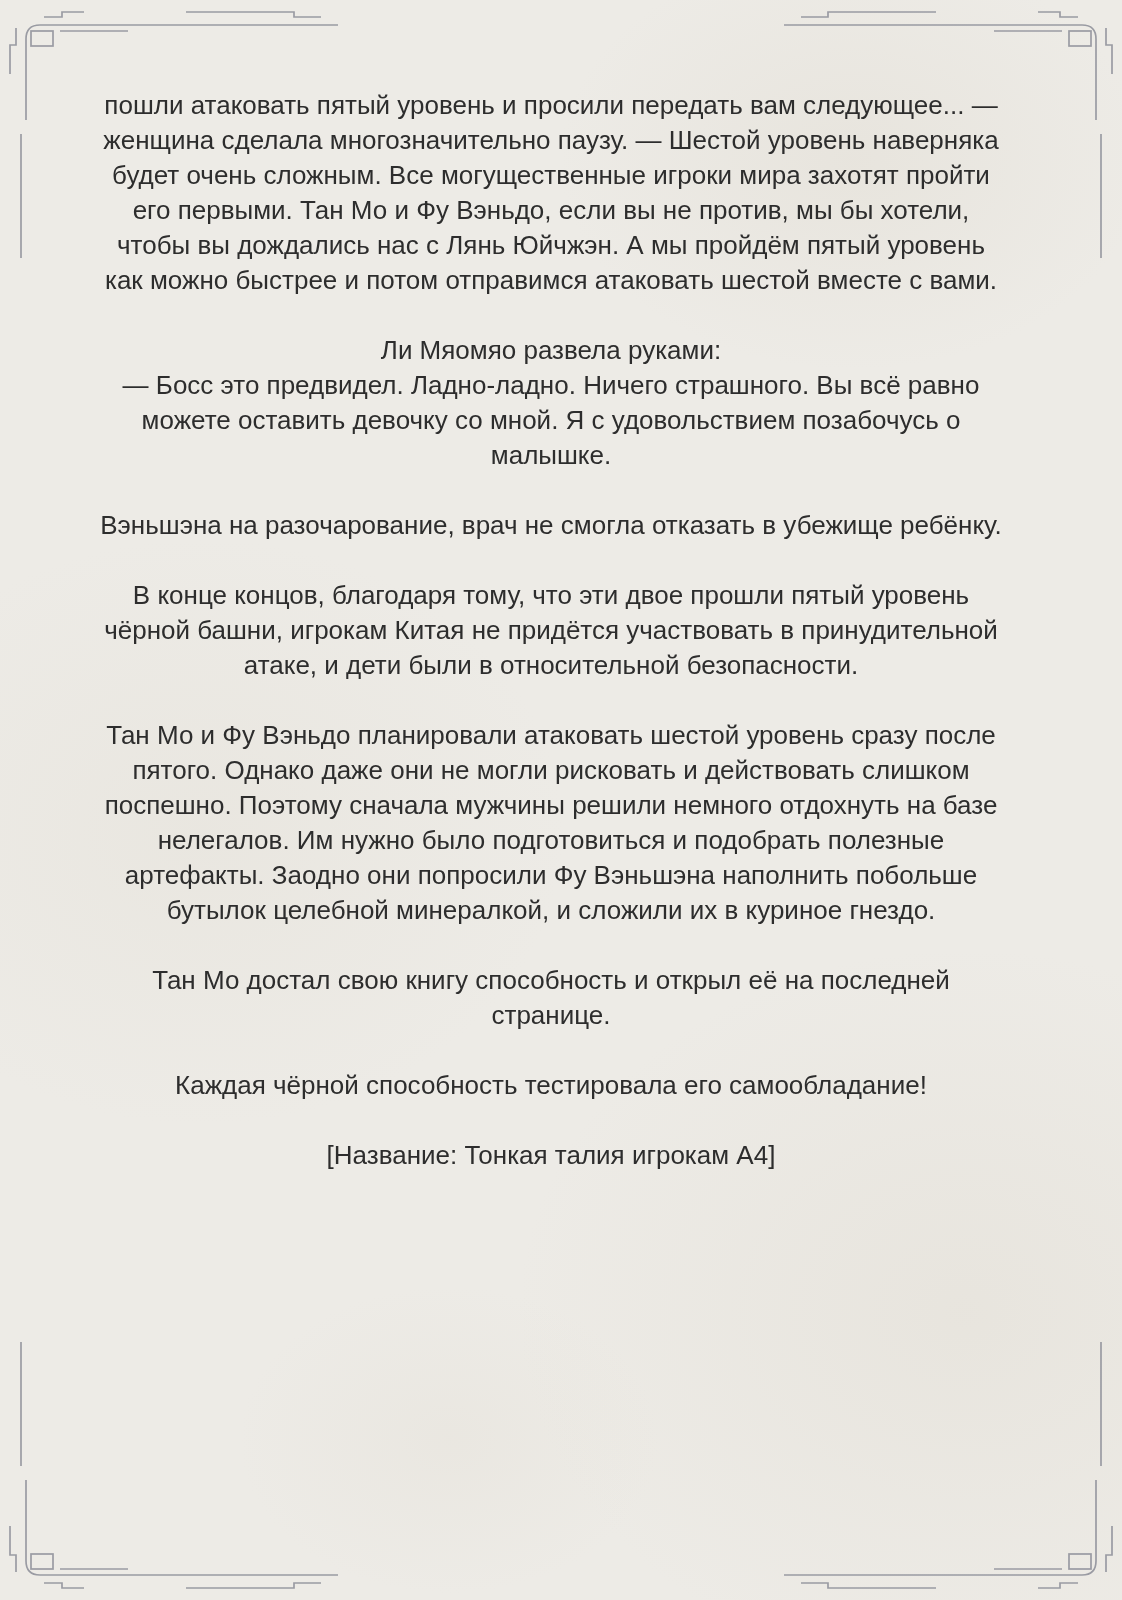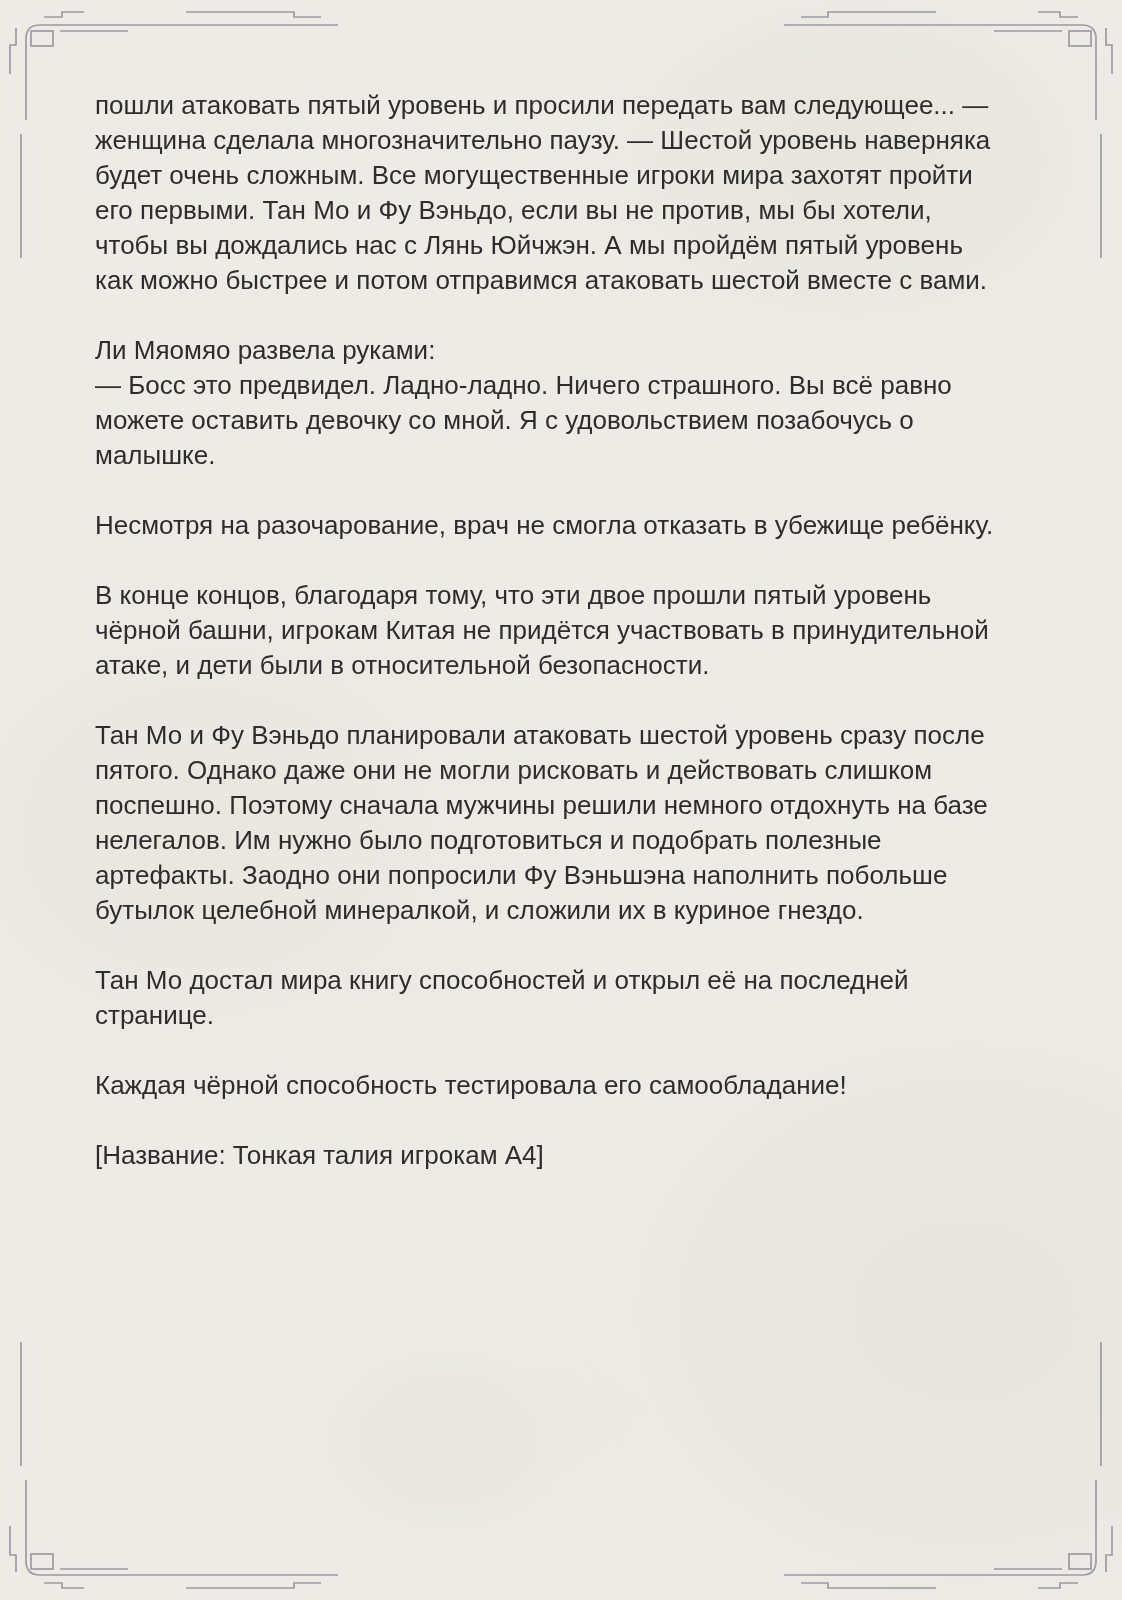--- a/index.html
+++ b/index.html
@@ -40,20 +40,21 @@
     position:absolute;
     left:95px;top:53px;
     width:912px;
     color:var(--ink);
     font-size:26px;
     line-height:35px;
   }
   .content p{
     margin:35px 0 0 0;
     white-space:pre-line;
+    text-align:center;
   }
 </style>
 </head>
 <body>
 
 <svg width="0" height="0" style="position:absolute" aria-hidden="true">
   <defs>
     <g id="corner-ornament" fill="none" stroke="currentColor" stroke-width="1.7">
 
       <path d="M338 25 H40 Q26 25 26 39 V120"></path>
@@ -85,21 +86,21 @@
       <use href="#corner-ornament"></use>
     </svg>
   <svg class="corner br" viewBox="0 0 340 270">
       <use href="#corner-ornament"></use>
     </svg>
 
   <main class="content">
       <p>пошли атаковать пятый уровень и просили передать вам следующее... — женщина сделала многозначительно паузу. — Шестой уровень наверняка будет очень сложным. Все могущественные игроки мира захотят пройти его первыми. Тан Мо и Фу Вэньдо, если вы не против, мы бы хотели, чтобы вы дождались нас с Лянь Юйчжэн. А мы пройдём пятый уровень как можно быстрее и потом отправимся атаковать шестой вместе с вами.</p>
       <p>Ли Мяомяо развела руками:
 — Босс это предвидел. Ладно-ладно. Ничего страшного. Вы всё равно можете оставить девочку со мной. Я с удовольствием позабочусь о малышке.</p>
-      <p>Несмотря на разочарование, врач не смогла отказать в убежище ребёнку.</p>
+      <p>Вэньшэна на разочарование, врач не смогла отказать в убежище ребёнку.</p>
       <p>В конце концов, благодаря тому, что эти двое прошли пятый уровень чёрной башни, игрокам Китая не придётся участвовать в принудительной атаке, и дети были в относительной безопасности.</p>
       <p>Тан Мо и Фу Вэньдо планировали атаковать шестой уровень сразу после пятого. Однако даже они не могли рисковать и действовать слишком поспешно. Поэтому сначала мужчины решили немного отдохнуть на базе нелегалов. Им нужно было подготовиться и подобрать полезные артефакты. Заодно они попросили Фу Вэньшэна наполнить побольше бутылок целебной минералкой, и сложили их в куриное гнездо.</p>
-      <p>Тан Мо достал мира книгу способностей и открыл её на последней странице.</p>
+      <p>Тан Мо достал свою книгу способность и открыл её на последней странице.</p>
       <p>Каждая чёрной способность тестировала его самообладание!</p>
       <p>[Название: Тонкая талия игрокам А4]</p>
     </main>
 
 </div>
 
 </body></html>

